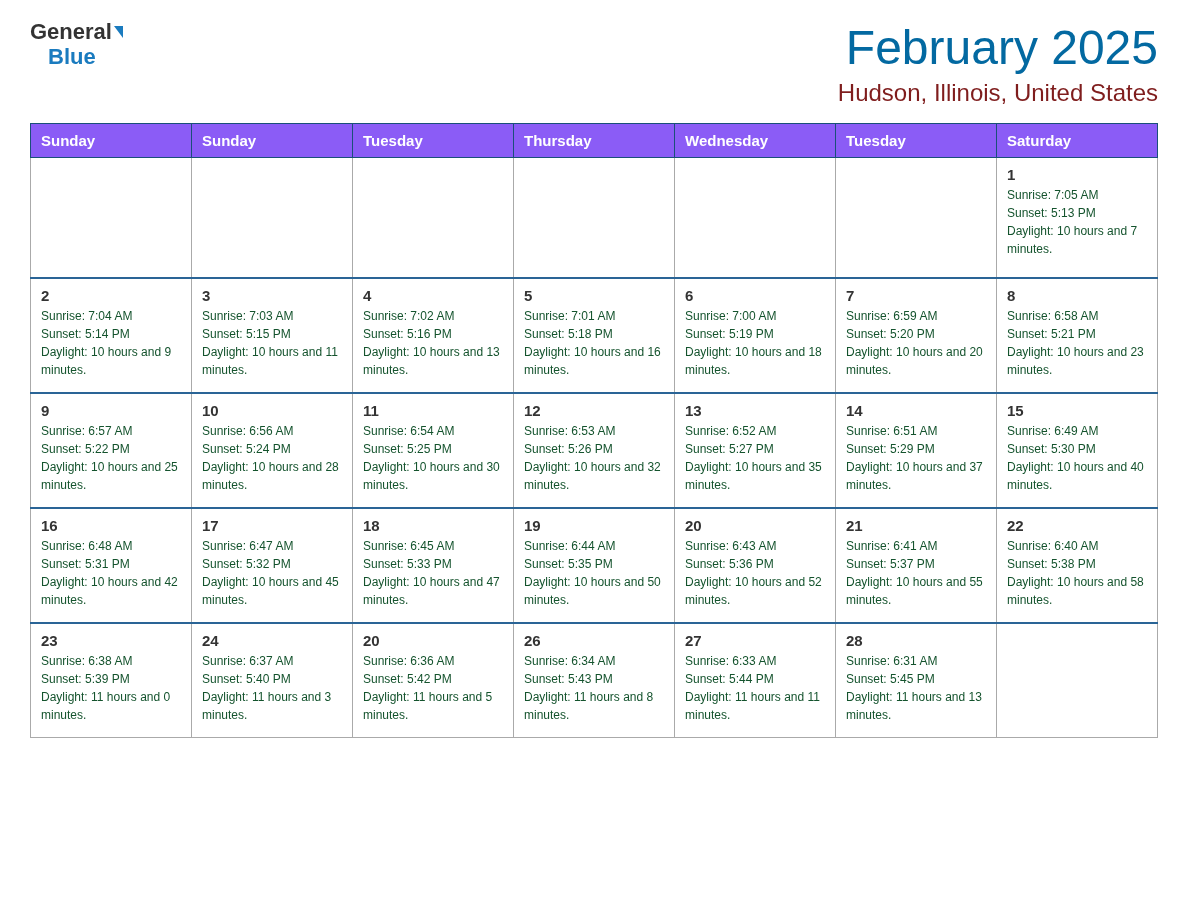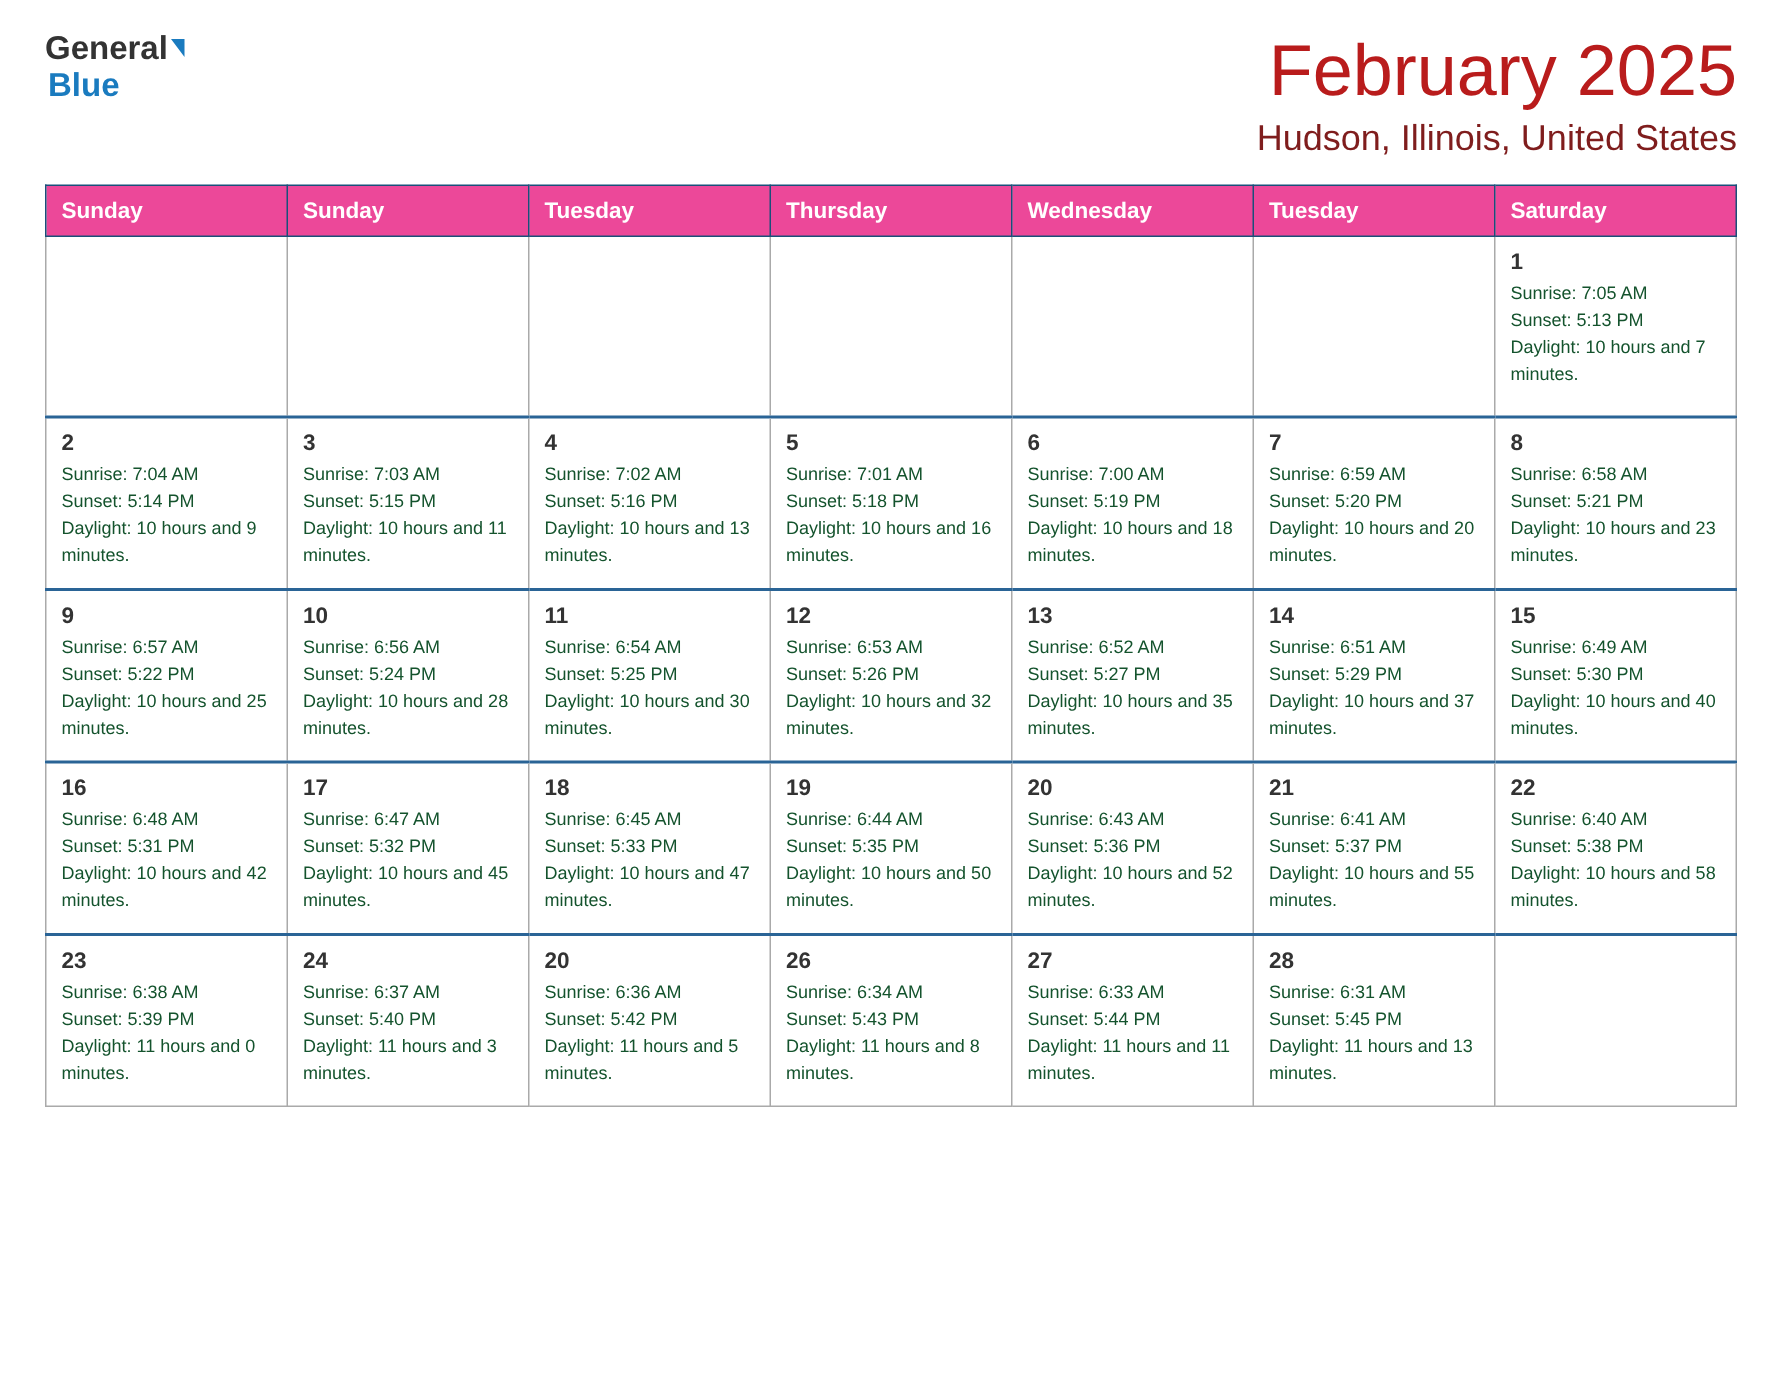--- a/index.html
+++ b/index.html
@@ -32,31 +32,31 @@
       display: inline-block;
       width: 0;
       height: 0;
       border-left: 9px solid transparent;
       border-right: 0px solid transparent;
       border-top: 12px solid #1a7bbf;
       margin-left: 2px;
       vertical-align: middle;
     }
     .logo-line1 { display: flex; align-items: center; }
-    .logo-line2 { color: #1a7bbf; font-size: 22px; font-weight: bold; margin-left: 2px; }
+    .logo-line2 { color: #1a7bbf; font-size: 22px; font-weight: bold; margin-left: 18px; }
     .title-block { text-align: right; }
-    .title-block h1 { font-size: 48px; font-weight: normal; color: #b91c1c; }
+    .title-block h1 { font-size: 48px; font-weight: normal; color: #0369a1; }
     .title-block .subtitle { font-size: 24px; color: #7f1d1d; margin-top: 4px; }
     .calendar {
       width: 100%;
       border-collapse: collapse;
       border: 1px solid #999;
     }
     .calendar th {
-      background-color: #ec4899;
+      background-color: #8b5cf6;
       color: #fff;
       font-size: 15px;
       font-weight: bold;
       padding: 8px 10px;
       text-align: left;
       border: 1px solid #1a4f7a;
     }
     .calendar td {
       vertical-align: top;
       border: 1px solid #aaa;

